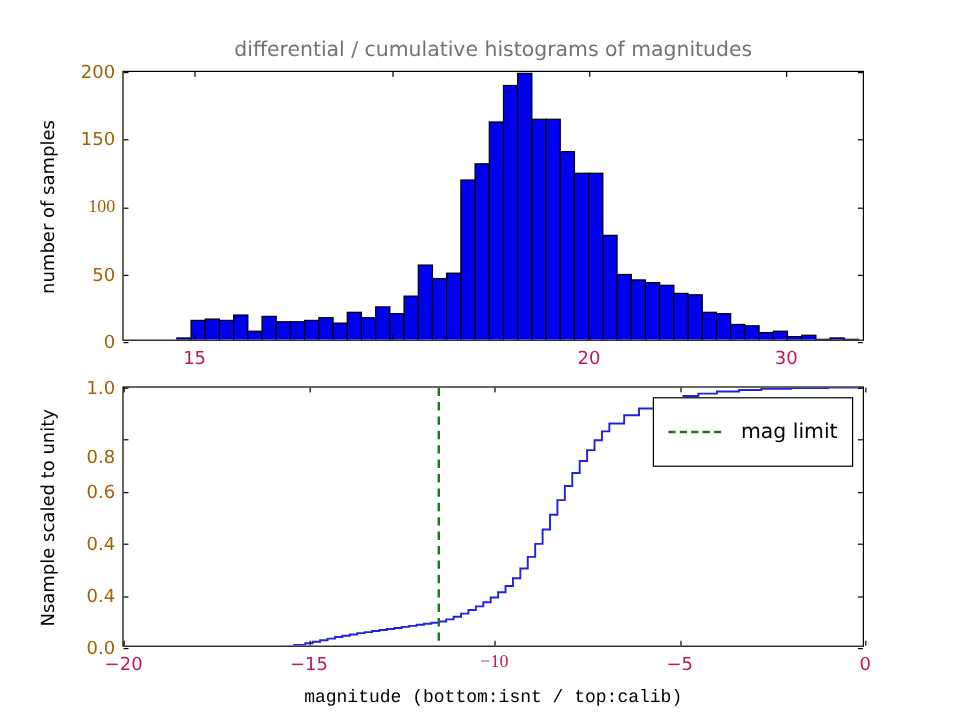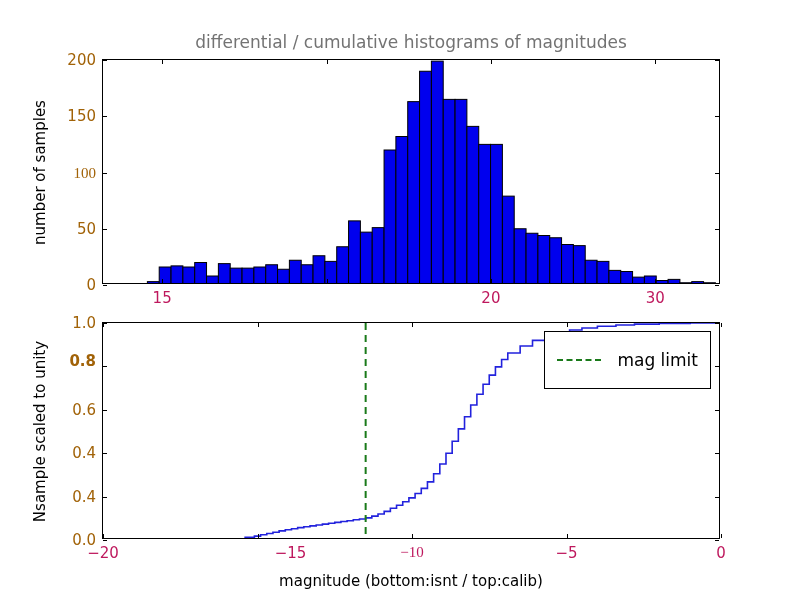--- a/index.html
+++ b/index.html
@@ -78,20 +78,21 @@
   }
   .xlabel {
     position: absolute;
     left: 0;
     bottom: -52px;
     width: 100%;
     text-align: center;
     font-size: 15px;
     color: #000000;
     white-space: nowrap;
+    font-family: Liberation Mono, monospace;
   }
   .ytick-label {
     position: absolute;
     right: 100%;
     margin-right: 7px;
     transform: translateY(-50%);
     font-size: 15px;
     color: #a16207;
     white-space: nowrap;
     text-align: center;
@@ -274,30 +275,30 @@
         <div class="tick-mark ytick-mark-right" style="top: 217px;"></div>
         <div class="ytick-label" style="top: 173.6px;">0.4</div>
         <div class="tick-mark ytick-mark" style="top: 173.6px;"></div>
         <div class="tick-mark ytick-mark-right" style="top: 173.6px;"></div>
         <div class="ytick-label" style="top: 130.2px;">0.4</div>
         <div class="tick-mark ytick-mark" style="top: 130.2px;"></div>
         <div class="tick-mark ytick-mark-right" style="top: 130.2px;"></div>
         <div class="ytick-label" style="top: 86.8px;">0.6</div>
         <div class="tick-mark ytick-mark" style="top: 86.8px;"></div>
         <div class="tick-mark ytick-mark-right" style="top: 86.8px;"></div>
-        <div class="ytick-label" style="top: 38px; font-weight: bold;">0.8</div>
+        <div class="ytick-label" style="top: 58px;">0.8</div>
         <div class="tick-mark ytick-mark" style="top: 43.4px;"></div>
         <div class="tick-mark ytick-mark-right" style="top: 43.4px;"></div>
         <div class="ytick-label" style="top: 0px;">1.0</div>
         <div class="tick-mark ytick-mark" style="top: 0px;"></div>
         <div class="tick-mark ytick-mark-right" style="top: 0px;"></div>
         <div class="xtick-label" style="left: 0px;">−20</div>
         <div class="tick-mark xtick-mark" style="left: 0px;"></div>
         <div class="tick-mark xtick-mark-bottom" style="left: 0px;"></div>
-        <div class="xtick-label" style="left: 154.5px; margin-left: 33px;">−15</div>
+        <div class="xtick-label" style="left: 154.5px;">−15</div>
         <div class="tick-mark xtick-mark" style="left: 154.5px;"></div>
         <div class="tick-mark xtick-mark-bottom" style="left: 154.5px;"></div>
         <div class="xtick-label" style="left: 309px; font-family: Liberation Serif, serif;">−10</div>
         <div class="tick-mark xtick-mark" style="left: 309px;"></div>
         <div class="tick-mark xtick-mark-bottom" style="left: 309px;"></div>
         <div class="xtick-label" style="left: 463.5px;">−5</div>
         <div class="tick-mark xtick-mark" style="left: 463.5px;"></div>
         <div class="tick-mark xtick-mark-bottom" style="left: 463.5px;"></div>
         <div class="xtick-label" style="left: 618px;">0</div>
         <div class="tick-mark xtick-mark" style="left: 618px;"></div>

